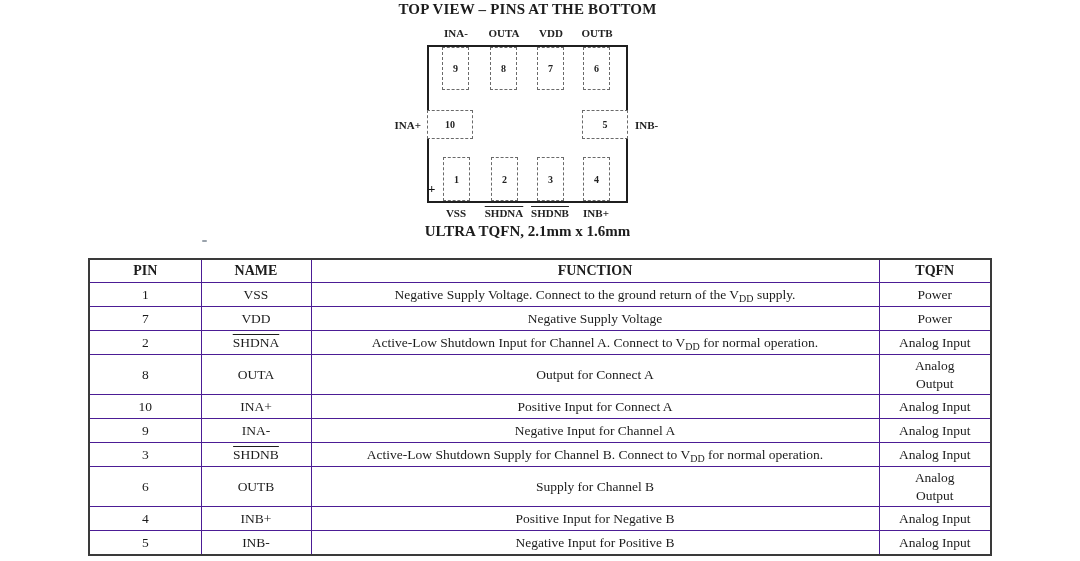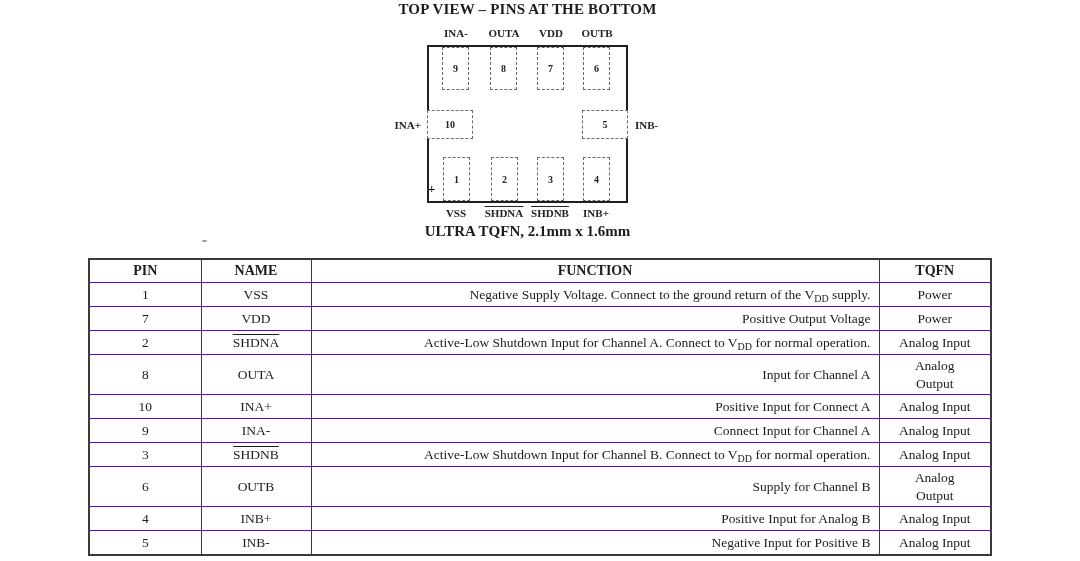--- a/index.html
+++ b/index.html
@@ -96,21 +96,21 @@
     line-height: 1.3;
   }
   .pin-table th {
     height: 23px;
     font-size: 14px;
     font-weight: bold;
     text-align: center;
   }
   .pin-table td { height: 24px; }
   .c-pin, .c-name, .c-type { text-align: center; }
-  .c-func { text-align: right; }
+  .c-func { text-align: center; }
   .c-type { white-space: pre-line; line-height: 1.25; }
   .pin-table sub {
     font-size: 10px;
     line-height: 0;
     vertical-align: -3px;
   }
 </style>
 </head>
 <body>
 
@@ -170,65 +170,65 @@
     <tbody>
       <tr>
         <td class="c-pin">1</td>
         <td class="c-name">VSS</td>
         <td class="c-func"><span>Negative Supply Voltage. Connect to the ground return of the V</span><sub>DD</sub><span> supply.</span></td>
         <td class="c-type">Power</td>
       </tr>
       <tr>
         <td class="c-pin">7</td>
         <td class="c-name">VDD</td>
-        <td class="c-func"><span>Positive Output Voltage</span></td>
+        <td class="c-func"><span>Negative Supply Voltage</span></td>
         <td class="c-type">Power</td>
       </tr>
       <tr>
         <td class="c-pin">2</td>
         <td class="c-name ovl">SHDNA</td>
         <td class="c-func"><span>Active-Low Shutdown Input for Channel A. Connect to V</span><sub>DD</sub><span> for normal operation.</span></td>
         <td class="c-type">Analog Input</td>
       </tr>
       <tr>
         <td class="c-pin">8</td>
         <td class="c-name">OUTA</td>
-        <td class="c-func"><span>Input for Channel A</span></td>
+        <td class="c-func"><span>Output for Connect A</span></td>
         <td class="c-type">Analog
 Output</td>
       </tr>
       <tr>
         <td class="c-pin">10</td>
         <td class="c-name">INA+</td>
         <td class="c-func"><span>Positive Input for Connect A</span></td>
         <td class="c-type">Analog Input</td>
       </tr>
       <tr>
         <td class="c-pin">9</td>
         <td class="c-name">INA-</td>
-        <td class="c-func"><span>Connect Input for Channel A</span></td>
+        <td class="c-func"><span>Negative Input for Channel A</span></td>
         <td class="c-type">Analog Input</td>
       </tr>
       <tr>
         <td class="c-pin">3</td>
         <td class="c-name ovl">SHDNB</td>
-        <td class="c-func"><span>Active-Low Shutdown Input for Channel B. Connect to V</span><sub>DD</sub><span> for normal operation.</span></td>
+        <td class="c-func"><span>Active-Low Shutdown Supply for Channel B. Connect to V</span><sub>DD</sub><span> for normal operation.</span></td>
         <td class="c-type">Analog Input</td>
       </tr>
       <tr>
         <td class="c-pin">6</td>
         <td class="c-name">OUTB</td>
         <td class="c-func"><span>Supply for Channel B</span></td>
         <td class="c-type">Analog
 Output</td>
       </tr>
       <tr>
         <td class="c-pin">4</td>
         <td class="c-name">INB+</td>
-        <td class="c-func"><span>Positive Input for Analog B</span></td>
+        <td class="c-func"><span>Positive Input for Negative B</span></td>
         <td class="c-type">Analog Input</td>
       </tr>
       <tr>
         <td class="c-pin">5</td>
         <td class="c-name">INB-</td>
         <td class="c-func"><span>Negative Input for Positive B</span></td>
         <td class="c-type">Analog Input</td>
       </tr>
     </tbody>
   </table>

